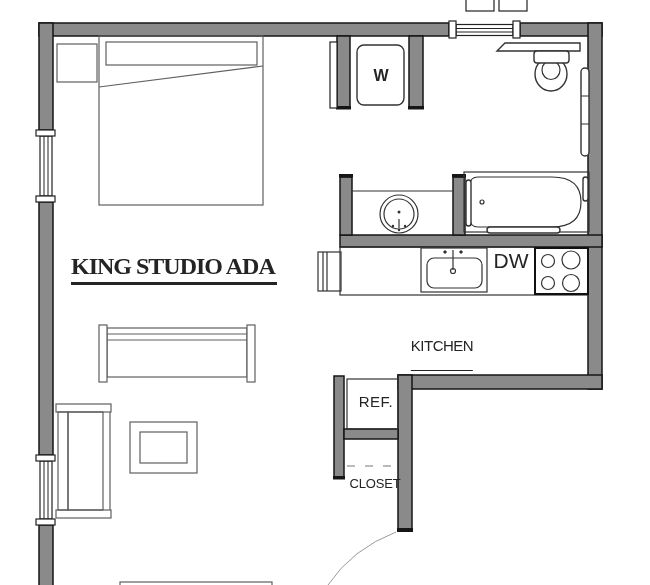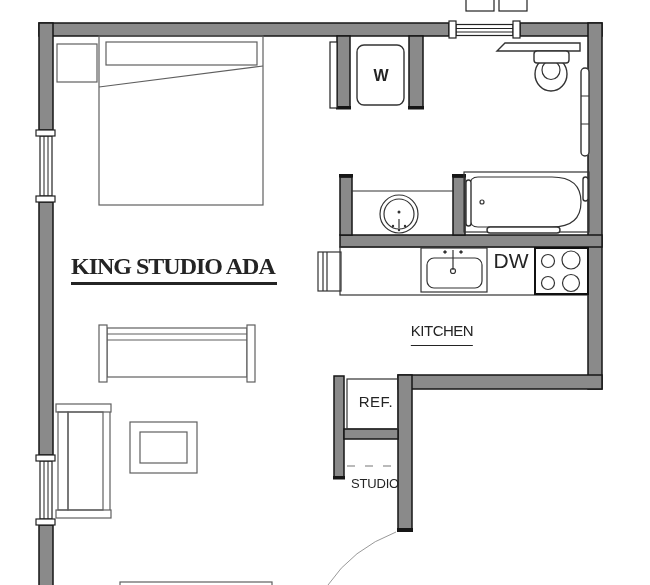--- a/index.html
+++ b/index.html
@@ -14,22 +14,22 @@
   .furl{fill:none;stroke:var(--furniture-stroke,#5f5f5f);stroke-width:1.2;}
   .fix{fill:#fff;stroke:var(--fixture-stroke,#333333);stroke-width:1.4;}
   .fixl{fill:none;stroke:var(--fixture-stroke,#333333);stroke-width:1.2;}
   .fixd{fill:var(--fixture-stroke,#333333);stroke:none;}
   .label{position:absolute;color:var(--text-color,#242424);white-space:nowrap;}
   .ctr{transform:translateX(-50%);}
   #title-label{left:71px;top:253px;font-size:24px;font-weight:bold;letter-spacing:-1px;
                border-bottom:3px solid var(--text-color,#242424);padding:0 2px 2px 0;font-family:Liberation Serif, serif;}
   #bathroom-label{left:487px;top:124px;font-size:17px;letter-spacing:-0.2px;
                   border-bottom:1.5px solid var(--text-color,#242424);padding-bottom:2px;}
-  #kitchen-label{left:442px;top:322px;font-size:15px;letter-spacing:-0.5px;
-                 border-bottom:1.5px solid var(--text-color,#242424);padding-bottom:6px;}
+  #kitchen-label{left:442px;top:337px;font-size:15px;letter-spacing:-0.5px;
+                 border-bottom:1.5px solid var(--text-color,#242424);padding-bottom:16px;}
   #dw-label{left:511px;top:249px;font-size:21px;}
   #washer-label{left:381px;top:67px;font-size:16px;font-weight:bold;}
   #ref-label{left:376px;top:393px;font-size:15px;letter-spacing:0.5px;}
   #closet-label{left:375px;top:476px;font-size:13px;letter-spacing:-0.2px;}
 </style>
 </head>
 <body>
 
 <div id="stage">
 <svg width="650" height="585" viewBox="0 0 650 585">
@@ -153,14 +153,14 @@
     <rect class="fixl" x="347" y="379" width="51" height="50"></rect>
     <line x1="347" y1="466" x2="398" y2="466" stroke="#777" stroke-width="1.2" stroke-dasharray="8 10"></line>
   </g>
 </svg>
 
 <div class="label" id="title-label">KING STUDIO ADA</div>
 <div class="label ctr" id="kitchen-label">KITCHEN</div>
 <div class="label ctr" id="dw-label">DW</div>
 <div class="label ctr" id="washer-label">W</div>
 <div class="label ctr" id="ref-label">REF.</div>
-<div class="label ctr" id="closet-label">STUDIO</div>
+<div class="label ctr" id="closet-label">CLOSET</div>
 </div>
 
 </body></html>

